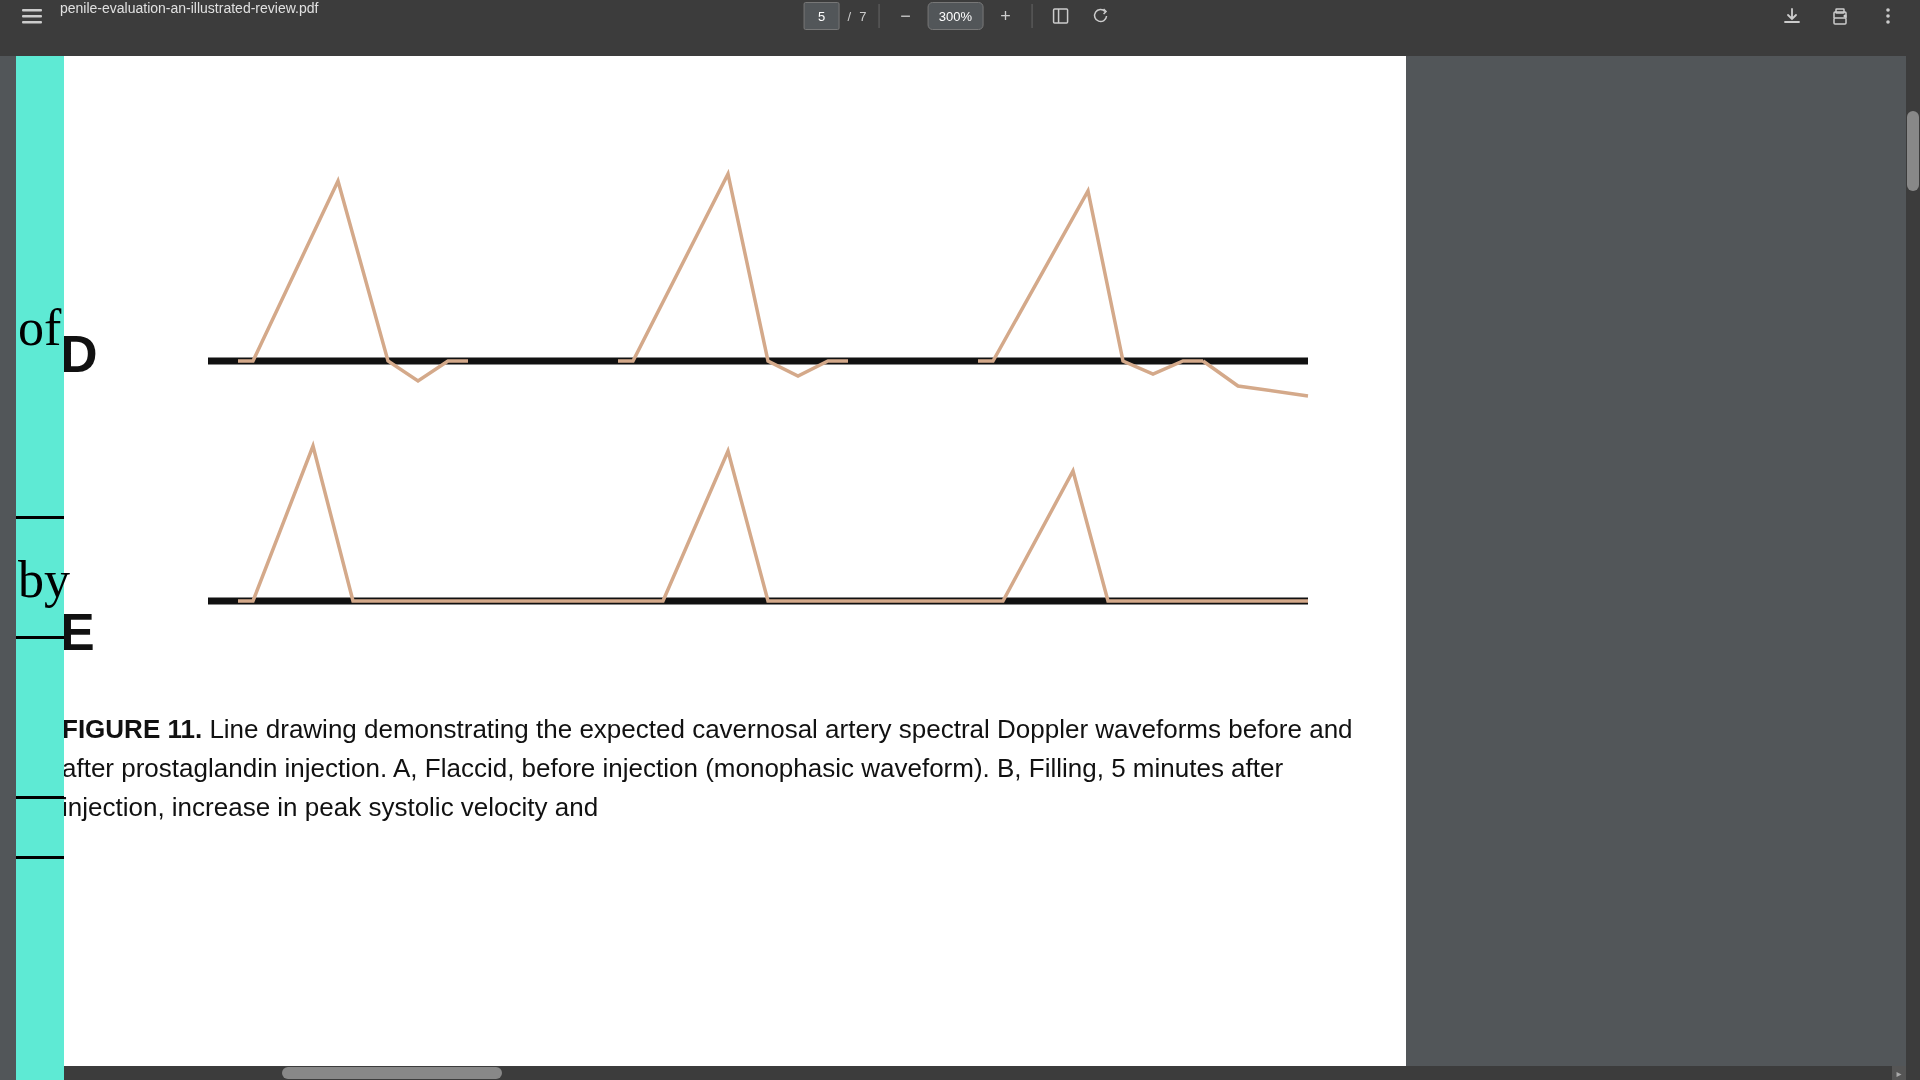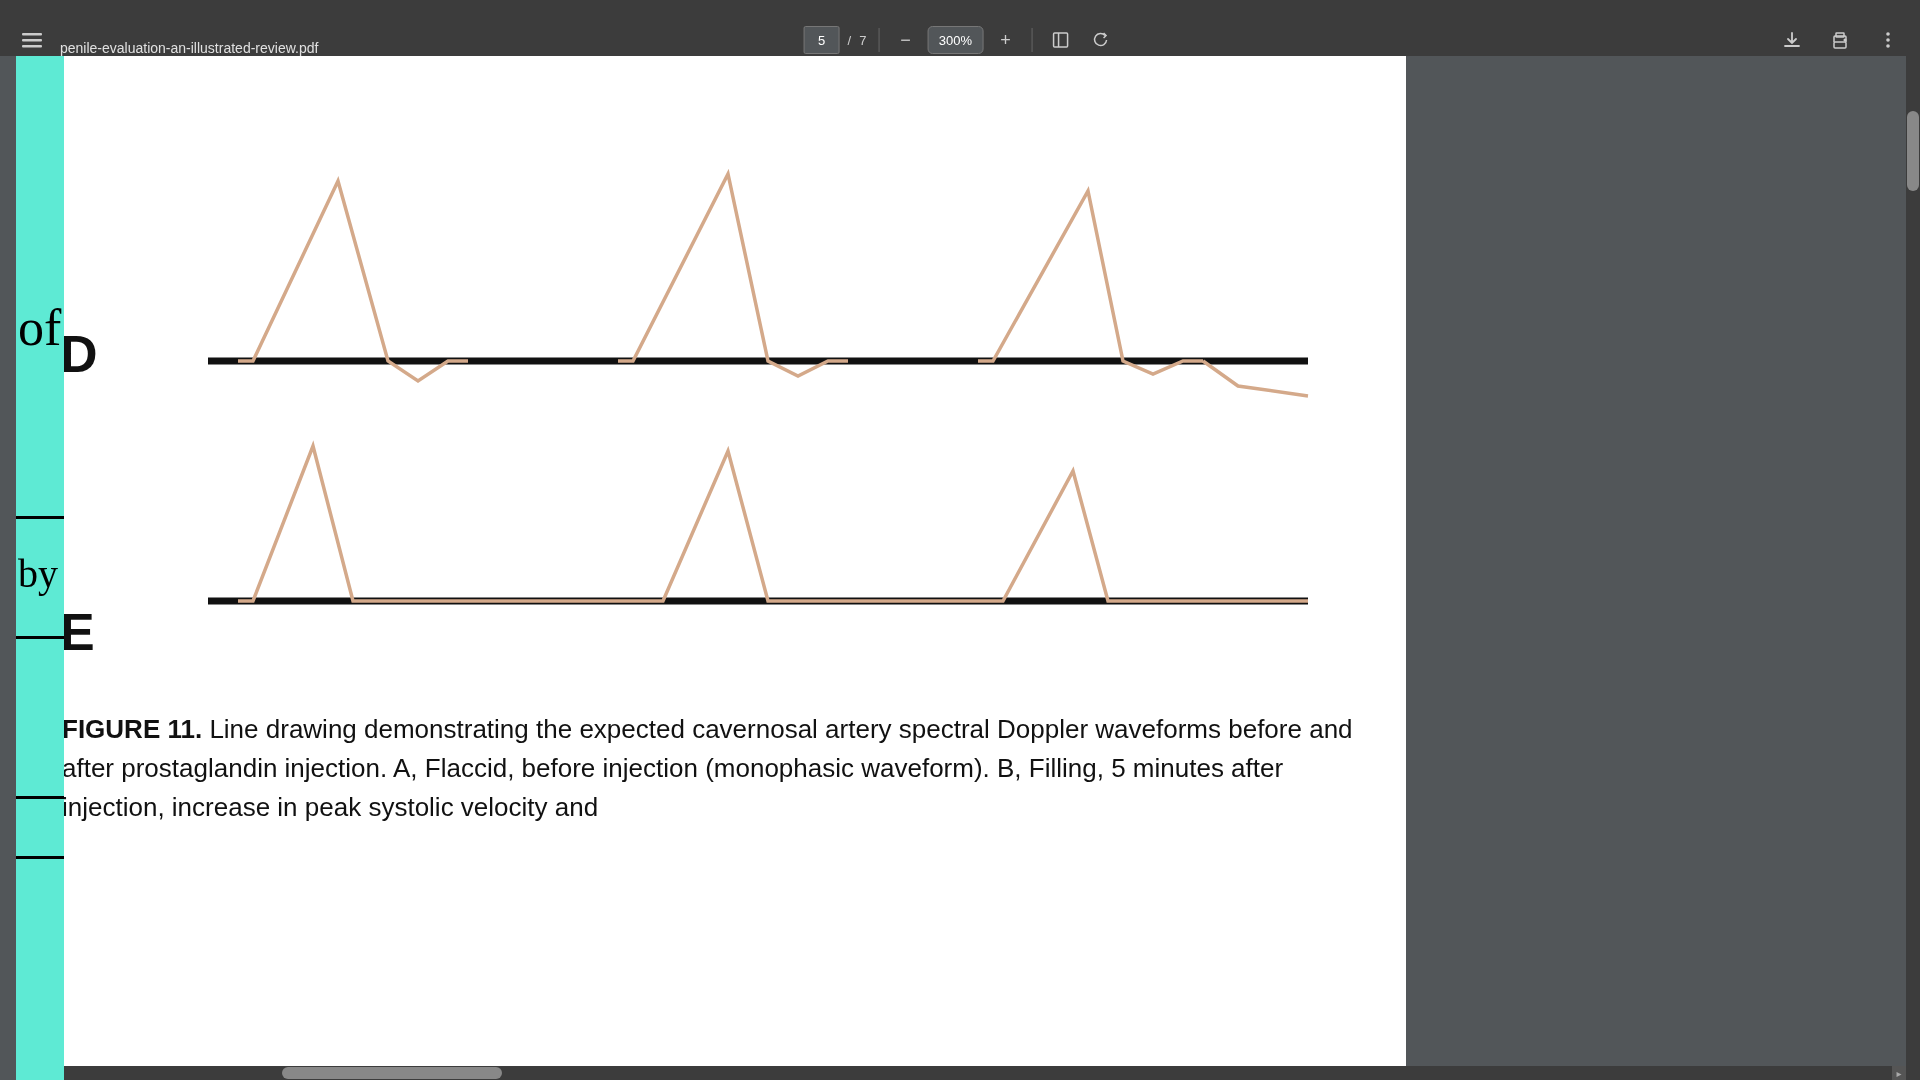--- a/index.html
+++ b/index.html
@@ -10,21 +10,21 @@
       background: #525659;
       font-family: Arial, sans-serif;
     }
 
     
     .toolbar {
       width: 100%;
       height: 56px;
       background: #3c3c3c;
       display: flex;
-      align-items: flex-end;
+      align-items: flex-start;
       padding: 0 16px;
       gap: 12px;
       position: relative;
       z-index: 10;
     }
     .toolbar-menu-icon {
       color: #ccc;
       font-size: 20px;
       cursor: pointer;
       width: 32px;
@@ -179,21 +179,21 @@
   </div>
 </div>
 
 <div class="main-area">
 
   <div style="flex:1; position:relative; overflow:hidden; background:#525659;">
 
     <div style="position:absolute; top:0; left:16px; width:48px; height:100%; background:#5eead4; z-index:2;">
       <div style="position:absolute; top:246px; left:2px; font-size:52px; font-family:Georgia,serif; color:#000; line-height:1;">of</div>
       <div style="position:absolute; top:460px; left:0; width:48px; height:3px; background:#000;"></div>
-      <div style="position:absolute; top:498px; left:2px; font-size:40px; font-family:Georgia,serif; color:#000; line-height:1;">by</div>
+      <div style="position:absolute; top:498px; left:2px; font-size:52px; font-family:Georgia,serif; color:#000; line-height:1;">by</div>
       <div style="position:absolute; top:580px; left:0; width:48px; height:3px; background:#000;"></div>
       <div style="position:absolute; top:740px; left:0; width:48px; height:3px; background:#000;"></div>
       <div style="position:absolute; top:800px; left:0; width:48px; height:3px; background:#000;"></div>
     </div>
 
     <div style="position:absolute; top:0; left:48px; width:1358px; height:1024px; background:#fff; overflow:hidden;">
 
       <div style="position:absolute; top:268px; left:12px; font-size:52px; font-weight:bold; font-family:Arial,sans-serif; color:#111;">D</div>
 
       <div style="position:absolute; top:546px; left:12px; font-size:52px; font-weight:bold; font-family:Arial,sans-serif; color:#111;">E</div>

